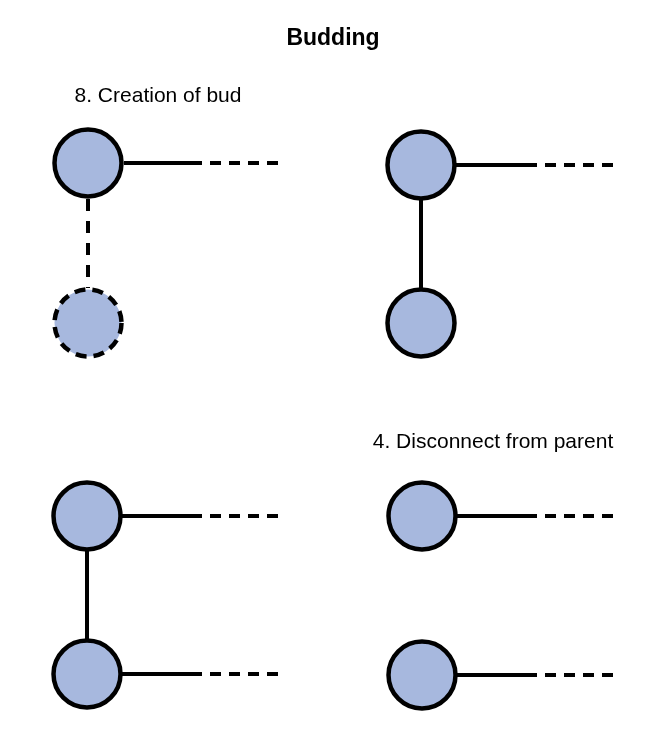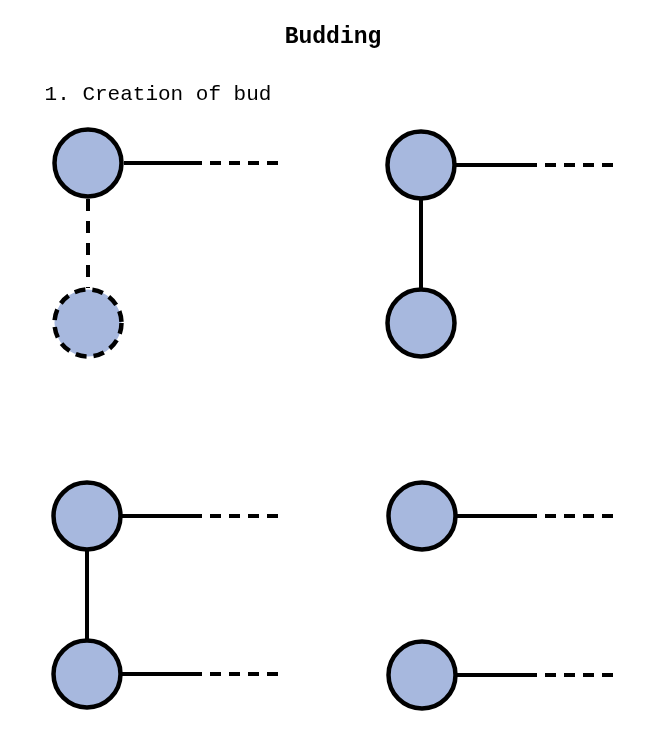--- a/index.html
+++ b/index.html
@@ -5,21 +5,21 @@
   html, body {
     margin: 0;
     padding: 0;
     background: #ffffff;
   }
   .canvas {
     position: relative;
     width: 666px;
     height: 750px;
     background: var(--background, #ffffff);
-    font-family: Liberation Mono, monospace;
+    font-family: Liberation Sans, sans-serif;
     overflow: hidden;
   }
   .diagram-svg {
     position: absolute;
     left: 0;
     top: 0;
     width: 666px;
     height: 750px;
   }
   .label {
@@ -56,21 +56,22 @@
     stroke-dasharray: 12 10;
   }
 </style>
 </head>
 <body>
 
 <div class="canvas">
 
   <div class="label title" style="left:333px; top:24px;">Budding</div>
 
-  <div class="label subtitle" style="left:158px; top:83px;">1. Creation of bud</div>
+  <div class="label subtitle" style="left:158px; top:83px;">8. Creation of bud</div>
+  <div class="label subtitle" style="left:493px; top:429px;">4. Disconnect from parent</div>
 
   <svg class="diagram-svg" viewBox="0 0 666 750">
 
     <g>
       <line class="edge" x1="124" y1="163" x2="202" y2="163"></line>
       <line class="edge h-dashed" x1="210" y1="163" x2="282" y2="163"></line>
       <line class="edge v-dashed" x1="88" y1="199" x2="88" y2="288"></line>
       <circle class="node" cx="88" cy="163" r="33.5"></circle>
       <circle class="node dashed" cx="88" cy="323" r="33.5"></circle>
     </g>

